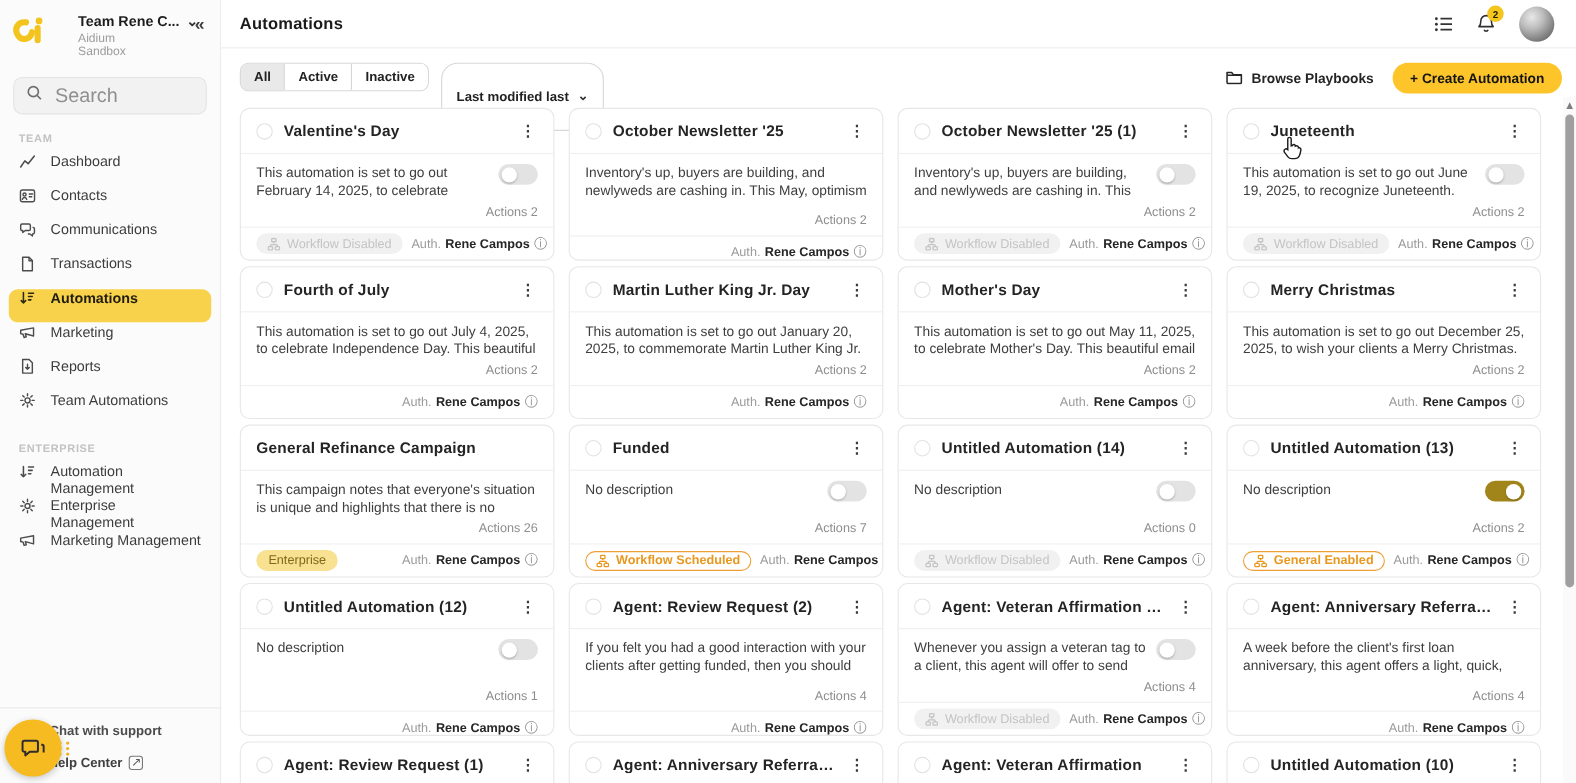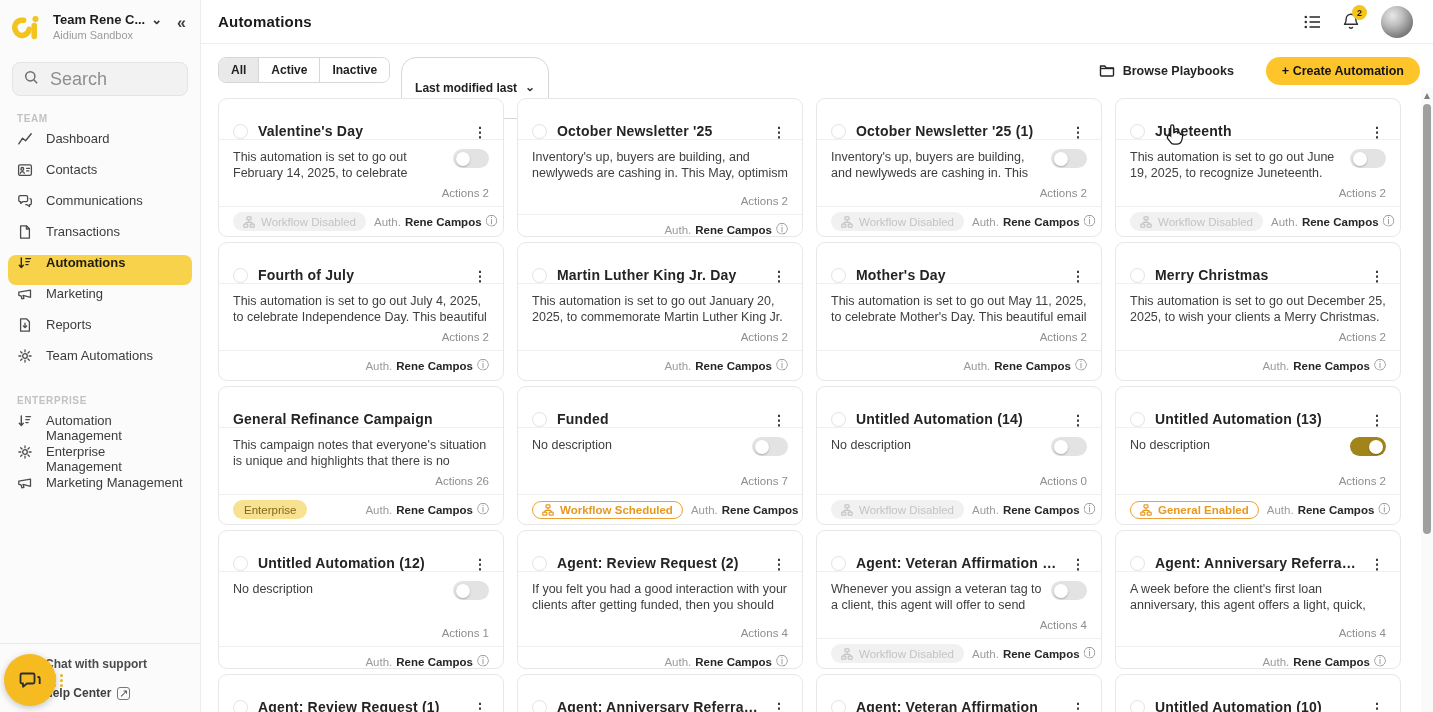--- a/index.html
+++ b/index.html
@@ -2,21 +2,21 @@
 <html><head>
 <meta charset="utf-8">
 <style>
   *{box-sizing:border-box}
   html,body{margin:0;padding:0;background:#fff}
   body{font-family:"Liberation Sans",sans-serif;-webkit-font-smoothing:antialiased}
   .app{position:relative;width:1433px;height:712px;overflow:hidden;background:#fff}
 
   
   .sb{position:absolute;left:0;top:0;width:201px;height:712px;background:#fbfbfb;border-right:1px solid #ececec}
-  .sb-top{display:flex;align-items:flex-start;gap:9px;padding:11px 8px 0 10px}
+  .sb-top{display:flex;align-items:flex-start;gap:27px;padding:11px 8px 0 10px}
   .logo{width:34px;height:34px;flex-shrink:0}
   .team{flex:1;min-width:0;padding-top:1px}
   .team-name{font-size:13px;font-weight:700;color:#1d1d1d;white-space:nowrap;display:flex;align-items:center;gap:6px}
   .team-chev{font-size:13px;color:#333;font-weight:700;line-height:1}
   .team-sub{font-size:11px;color:#9c9c9c;margin-top:2px}
   .collapse{font-size:16px;font-weight:700;color:#3d3d3d;padding:4px 6px;cursor:pointer;line-height:1}
   .search{margin:17px 12px 0;height:34px;background:#f2f2f2;border:1px solid #e4e4e4;border-radius:8px;display:flex;align-items:center;gap:9px;padding:0 11px}
   .search input{border:0;background:transparent;outline:0;font-size:18px;color:#444;width:100%;font-family:inherit}
   .search input::placeholder{color:#8f8f8f}
   .nav{padding:0 8px}
@@ -44,28 +44,28 @@
   .avatar{width:32px;height:32px;border-radius:50%;background:radial-gradient(circle at 36% 30%,#e8e8e8 0%,#bdbdbd 34%,#828282 68%,#525252 100%);cursor:pointer}
 
   
   .tb{position:absolute;left:218px;top:57px;width:1202px;display:flex;align-items:flex-start}
   .seg{display:inline-flex;border:1px solid #d7d7d7;border-radius:8px;overflow:hidden;background:#fff}
   .seg button{font-family:inherit;font-size:12px;font-weight:700;padding:5px 12px;background:#fff;border:0;border-right:1px solid #d7d7d7;color:#222;cursor:pointer}
   .seg button:last-child{border-right:0}
   .seg button.active{background:#e9e9e9}
   .sort{margin-left:11px;display:flex;align-items:center;gap:8px;border:1px solid #d7d7d7;border-radius:15px;padding:23px 13px;font-size:12px;font-weight:700;color:#222;cursor:pointer;background:#fff}
   .sort-chev{font-size:12px;line-height:.6;color:#333}
-  .tb-right{margin-left:auto;display:flex;align-items:center;gap:32px}
+  .tb-right{margin-left:auto;display:flex;align-items:center;gap:17px}
   .browse{display:flex;align-items:center;gap:8px;font-size:12.5px;font-weight:700;color:#252525;cursor:pointer}
   .create{background:#FEC52B;border:0;border-radius:16px;padding:7px 16px;font-family:inherit;font-size:12.5px;font-weight:700;color:#141414;cursor:pointer}
 
   
   .grid{position:absolute;left:218px;top:98px;width:1183px;display:grid;grid-template-columns:repeat(4,1fr);grid-column-gap:13px;grid-row-gap:5px;grid-auto-rows:139px}
   .card{background:#fff;border:1px solid #e7e7e7;border-radius:9px;overflow:hidden;position:relative}
-  .card-head{height:41px;display:flex;align-items:flex-end;gap:10px;padding:0 14px;border-bottom:1px solid #efefef}
+  .card-head{height:41px;display:flex;align-items:center;gap:10px;padding:0 14px;border-bottom:1px solid #efefef}
   .cb{width:15px;height:15px;border:1.5px solid #e2e2e2;border-radius:50%;flex-shrink:0;background:#fff;cursor:pointer}
   .title{flex:1;min-width:0;font-size:14px;font-weight:700;color:#242424;letter-spacing:.2px;white-space:nowrap;overflow:hidden;text-overflow:ellipsis}
   .kebab{color:#3a3a3a;font-size:14px;font-weight:700;line-height:1;padding:0 2px;cursor:pointer;flex-shrink:0}
   .card-body{position:relative;height:66px;padding:9px 14px 0;display:flex;flex-direction:column}
   .card-body.clip{height:74px}
   .desc{margin:0;font-size:12.5px;line-height:16px;color:#3e3e3e;overflow:hidden;max-height:32px}
   .card-body.has-toggle .desc{padding-right:44px}
   .toggle{position:absolute;top:9px;right:14px;width:36px;height:19px;border-radius:10px;background:#e3e3e3;cursor:pointer}
   .toggle::after{content:"";position:absolute;top:2.5px;left:3px;width:14px;height:14px;border-radius:50%;background:#fff;box-shadow:0 1px 2px rgba(0,0,0,.25)}
   .toggle.on{background:#A2851A}

